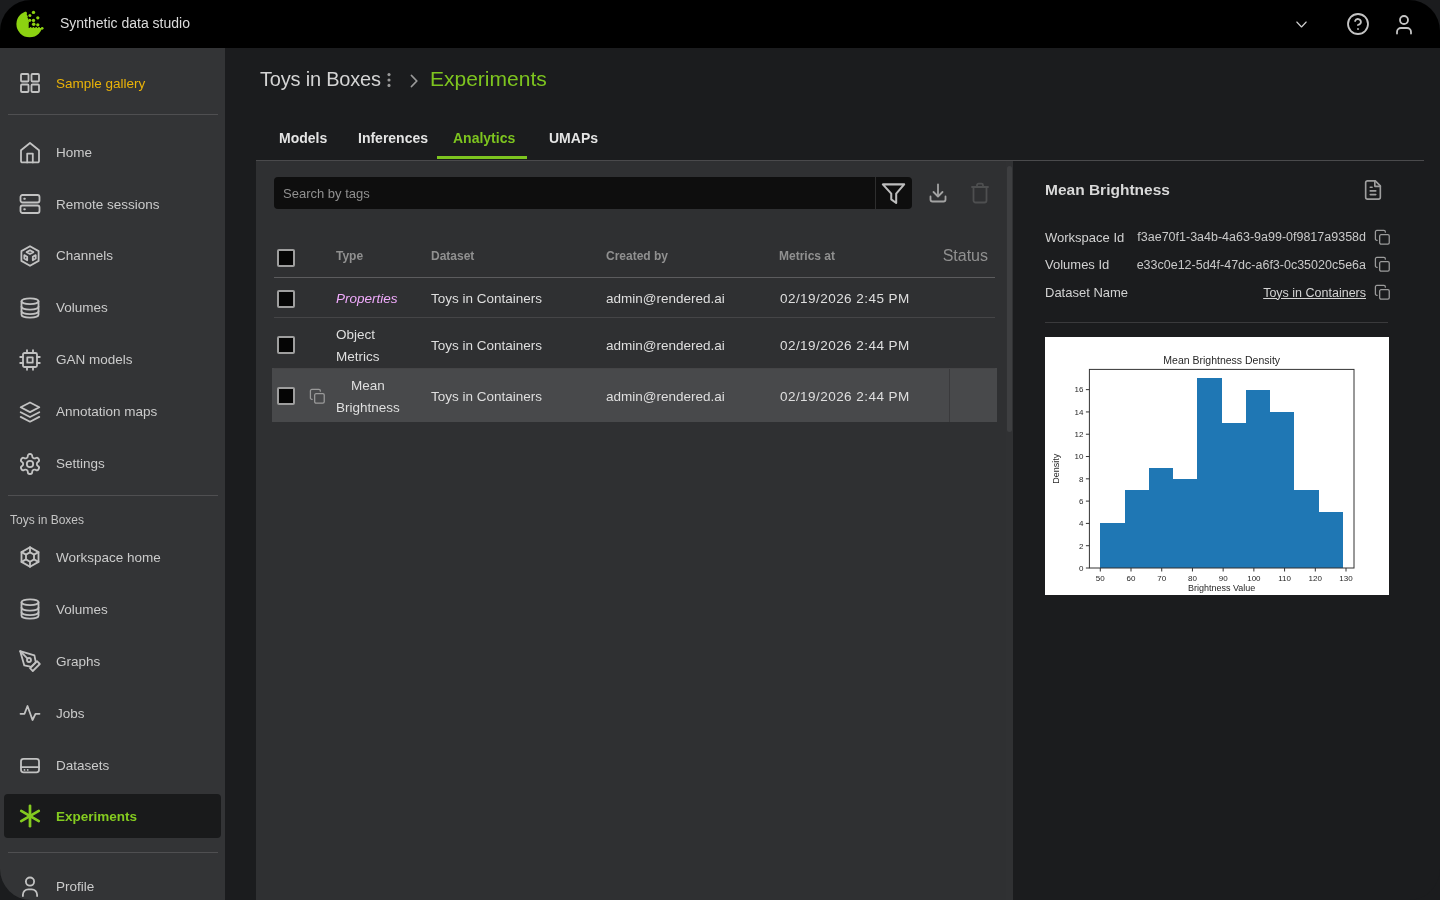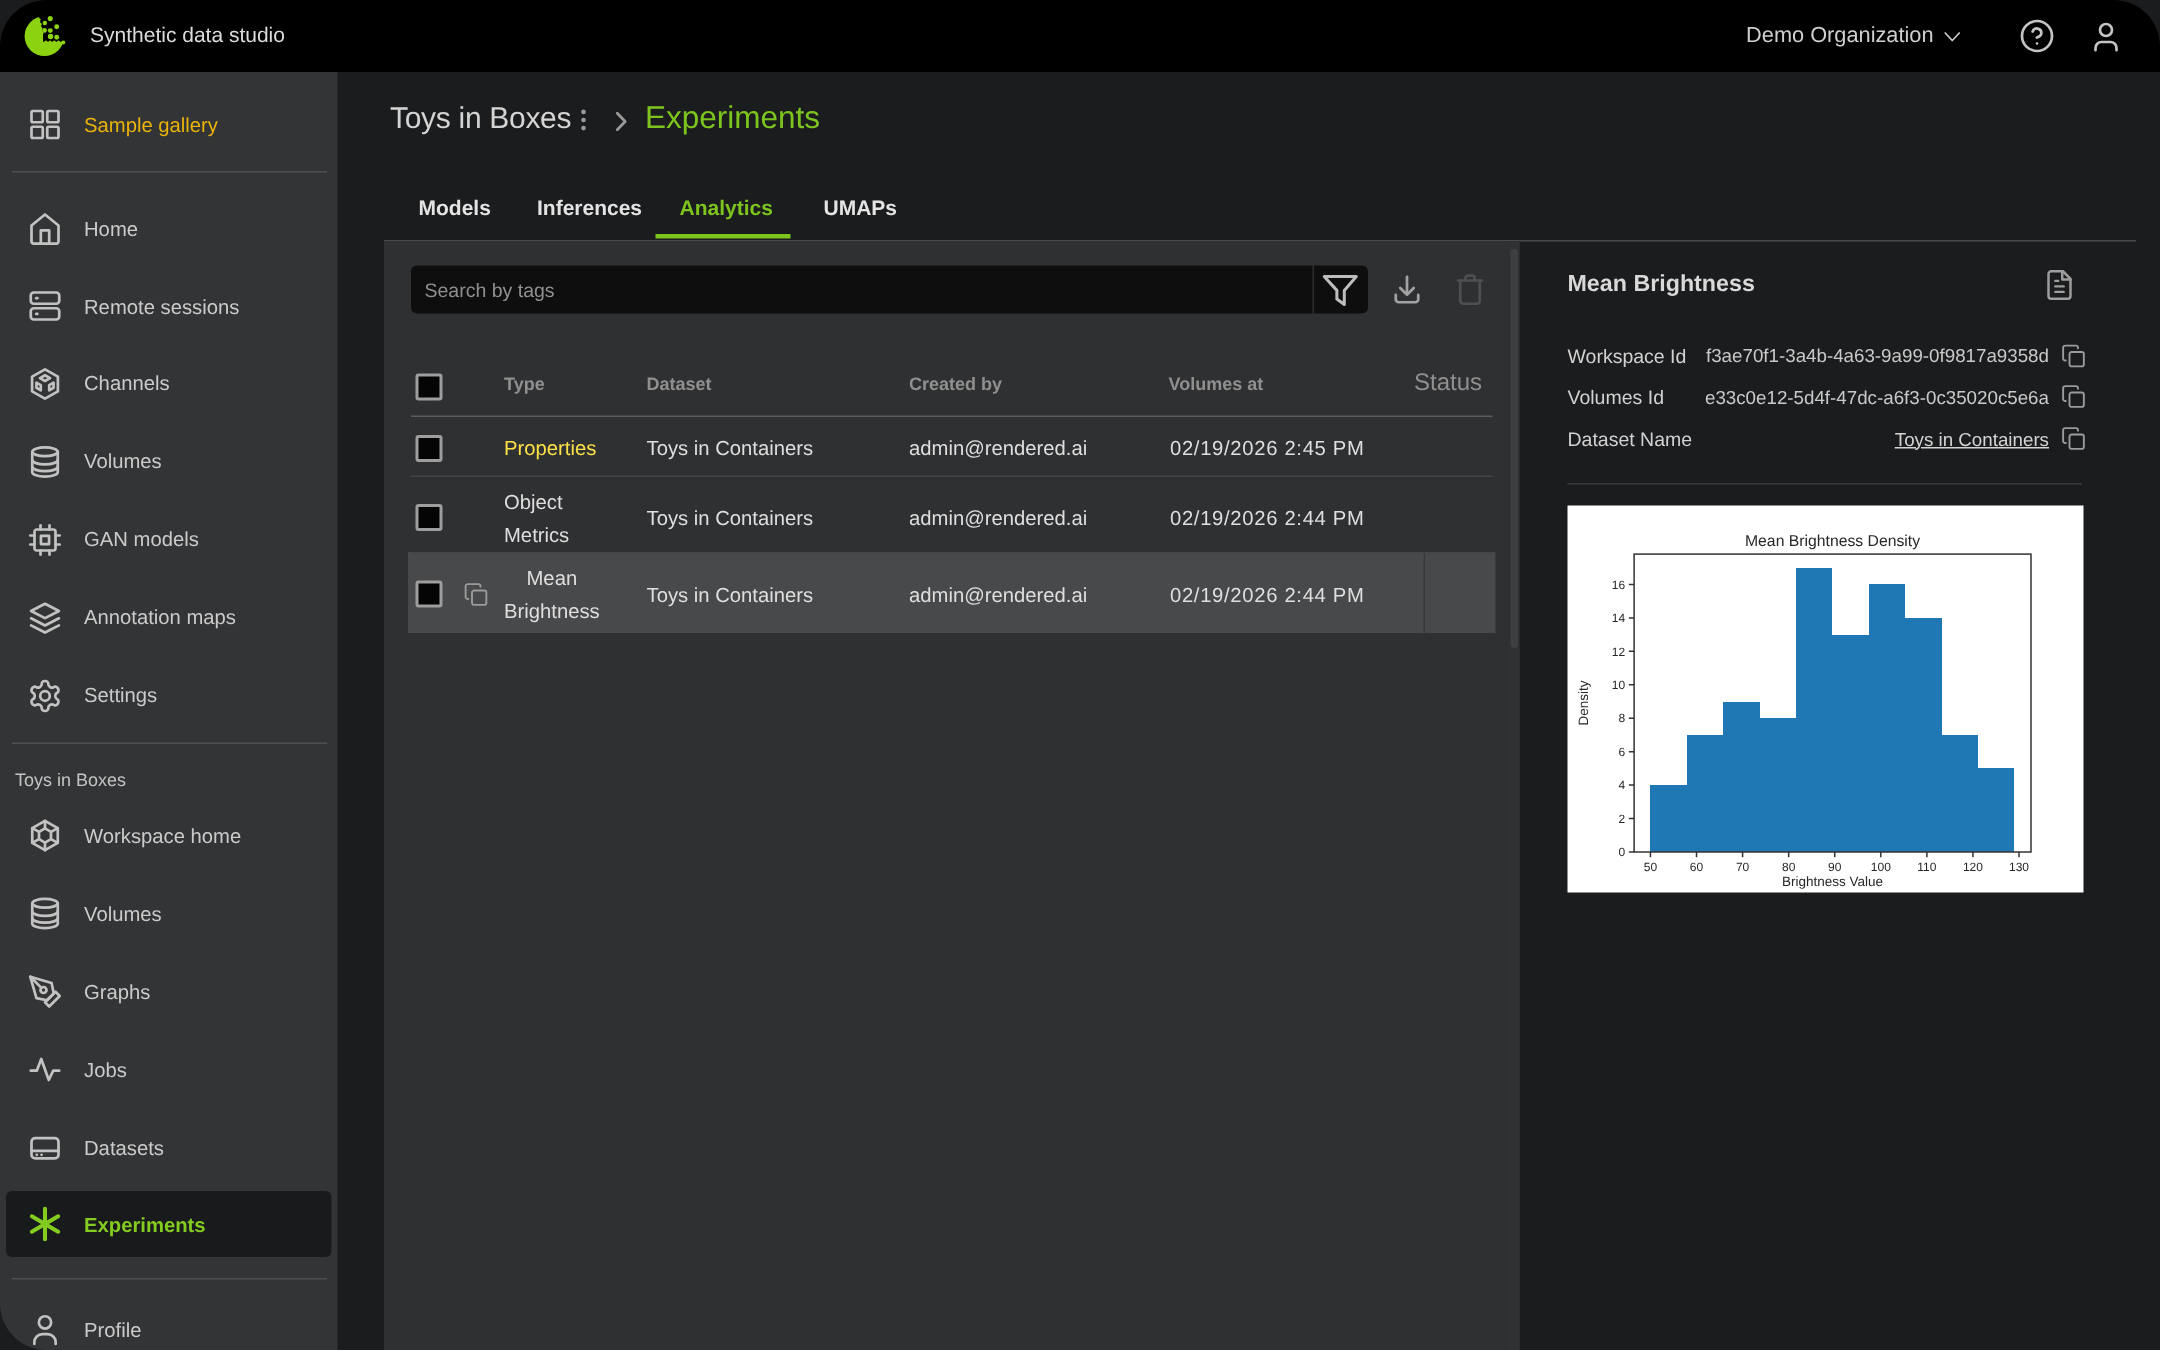--- a/index.html
+++ b/index.html
@@ -30,21 +30,20 @@
     <circle cx="14.0" cy="9.2" r="0.8" fill="#8CD211"></circle>
     <circle cx="14.5" cy="12.1" r="0.8" fill="#8CD211"></circle>
     <circle cx="15.3" cy="15.0" r="0.8" fill="#8CD211"></circle>
     <circle cx="17.6" cy="21.0" r="1.05" fill="#8CD211"></circle>
     <circle cx="20.4" cy="21.0" r="1.05" fill="#8CD211"></circle>
     <circle cx="23.2" cy="21.0" r="1.05" fill="#8CD211"></circle>
     <circle cx="26.0" cy="21.0" r="1.05" fill="#8CD211"></circle>
     <circle cx="29.2" cy="21.3" r="1.35" fill="#8CD211"></circle>
   </svg>
   <div class="abs vc" style="left:60px;top:0;height:46px;color:#dcdcdc;font-size:14px;">Synthetic data studio</div>
-  <div class="abs vc" style="right:151px;top:0;height:48px;color:#cfcfcf;font-size:14.5px;">Demo Organization</div>
   <svg class="abs icon" style="left:1294px;top:17px;color:#cfcfcf;" width="15" height="15" viewBox="0 0 24 24" stroke-width="2.2">
       <polyline points="4.5 8 12 16 19.5 8"></polyline>
     </svg>
   <svg class="abs icon" style="left:1346px;top:12px;color:#c4c4c4;" width="24" height="24" viewBox="0 0 24 24">
       <circle cx="12" cy="12" r="10"></circle>
       <path d="M9.09 9a3 3 0 0 1 5.83 1c0 2-3 3-3 3"></path>
       <line x1="12" y1="17" x2="12.01" y2="17"></line>
     </svg>
   <svg class="abs icon" style="left:1392px;top:12px;color:#c4c4c4;" width="24" height="24" viewBox="0 0 24 24">
       <circle cx="12" cy="8" r="4"></circle>
@@ -231,27 +230,27 @@
       <path d="M4 6h16"></path>
       <path d="M18.5 6v13.5a2 2 0 0 1-2 2h-9a2 2 0 0 1-2-2V6"></path>
       <path d="M9 6V4.2a1.5 1.5 0 0 1 1.5-1.5h3A1.5 1.5 0 0 1 15 4.2V6"></path>
     </svg>
 
   <div id="table" class="abs" style="left:256px;top:161px;width:757px;height:739px;">
       <div class="abs" style="left:21px;top:87.5px;width:18px;height:18px;background:#050505;border:2px solid #9e9e9e;border-radius:2px;"></div>
       <div class="abs vc" style="left:80px;top:85px;height:20px;font-size:13.5px;color:#dfdfdf;font-size:12px;font-weight:bold;color:#909090;">Type</div>
       <div class="abs vc" style="left:175px;top:85px;height:20px;font-size:13.5px;color:#dfdfdf;font-size:12px;font-weight:bold;color:#909090;">Dataset</div>
       <div class="abs vc" style="left:350px;top:85px;height:20px;font-size:13.5px;color:#dfdfdf;font-size:12px;font-weight:bold;color:#909090;">Created by</div>
-      <div class="abs vc" style="left:523px;top:85px;height:20px;font-size:13.5px;color:#dfdfdf;font-size:12px;font-weight:bold;color:#909090;">Volumes at</div>
+      <div class="abs vc" style="left:523px;top:85px;height:20px;font-size:13.5px;color:#dfdfdf;font-size:12px;font-weight:bold;color:#909090;">Metrics at</div>
       <div class="abs" style="right:25px;top:85px;height:20px;display:flex;align-items:center;font-size:16px;font-weight:normal;color:#909090;">Status</div>
       <div class="abs" style="left:18px;top:116px;width:721px;height:1px;background:#5c5c5e;"></div>
       <div class="abs" style="left:16px;top:207px;width:725px;height:54px;background:#48494b;"></div>
       <div class="abs" style="left:693px;top:208px;width:1px;height:52.5px;background:#3a3a3c;"></div>
       <div class="abs" style="left:21px;top:128.5px;width:18px;height:18px;background:#050505;border:2px solid #9e9e9e;border-radius:2px;"></div>
-      <div class="abs vc" style="left:80px;top:127.5px;height:20px;font-size:13.5px;color:#fde047;">Properties</div>
+      <div class="abs vc" style="left:80px;top:127.5px;height:20px;font-size:13.5px;color:#f0abfc;font-style:italic;">Properties</div>
       <div class="abs vc" style="left:175px;top:127.5px;height:20px;font-size:13.5px;color:#dfdfdf;">Toys in Containers</div>
       <div class="abs vc" style="left:350px;top:127.5px;height:20px;font-size:13.5px;color:#dfdfdf;">admin@rendered.ai</div>
       <div class="abs vc" style="left:524px;top:127.5px;height:20px;font-size:13.5px;color:#dfdfdf;letter-spacing:0.45px;">02/19/2026 2:45 PM</div>
       <div class="abs" style="left:18px;top:155.5px;width:721px;height:1px;background:#454547;"></div>
       <div class="abs" style="left:21px;top:175px;width:18px;height:18px;background:#050505;border:2px solid #9e9e9e;border-radius:2px;"></div>
       <div class="abs vc" style="left:80px;top:163.5px;height:20px;font-size:13.5px;color:#dfdfdf;">Object</div>
       <div class="abs vc" style="left:80px;top:185px;height:20px;font-size:13.5px;color:#dfdfdf;">Metrics</div>
       <div class="abs vc" style="left:175px;top:174px;height:20px;font-size:13.5px;color:#dfdfdf;">Toys in Containers</div>
       <div class="abs vc" style="left:350px;top:174px;height:20px;font-size:13.5px;color:#dfdfdf;">admin@rendered.ai</div>
       <div class="abs vc" style="left:524px;top:174px;height:20px;font-size:13.5px;color:#dfdfdf;letter-spacing:0.45px;">02/19/2026 2:44 PM</div>

